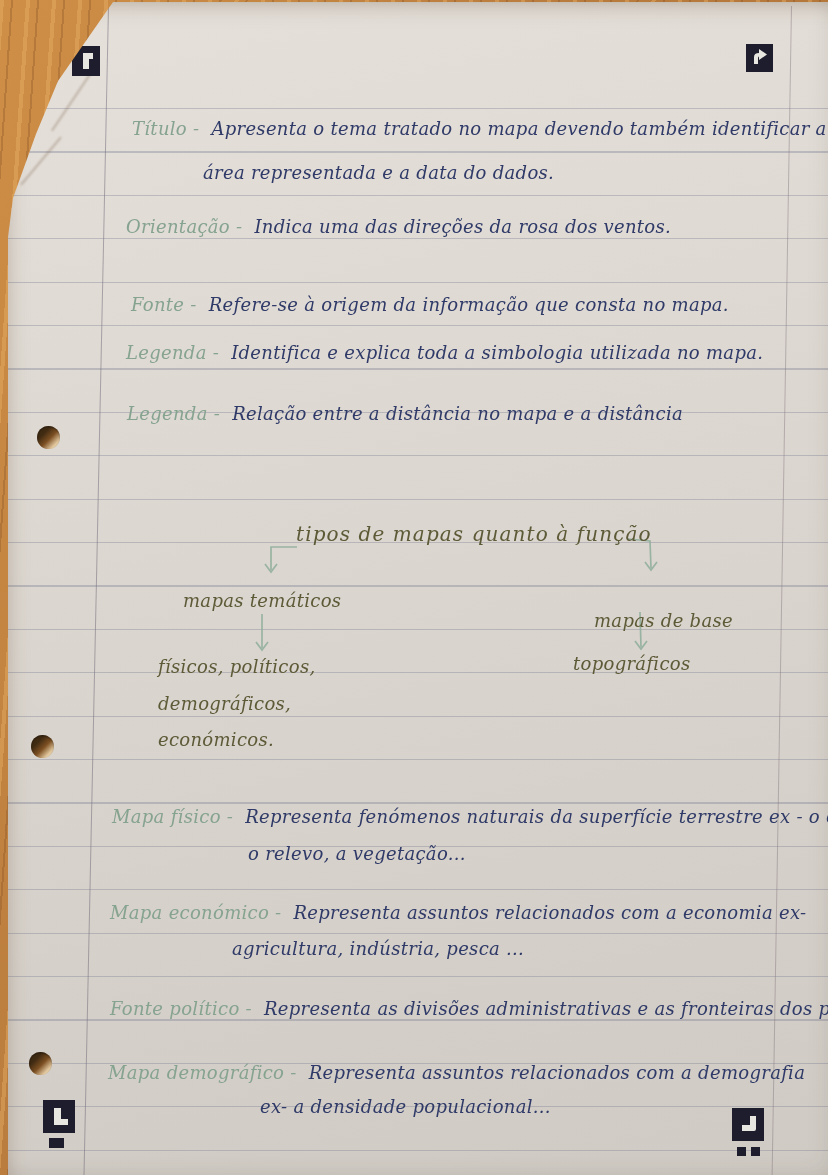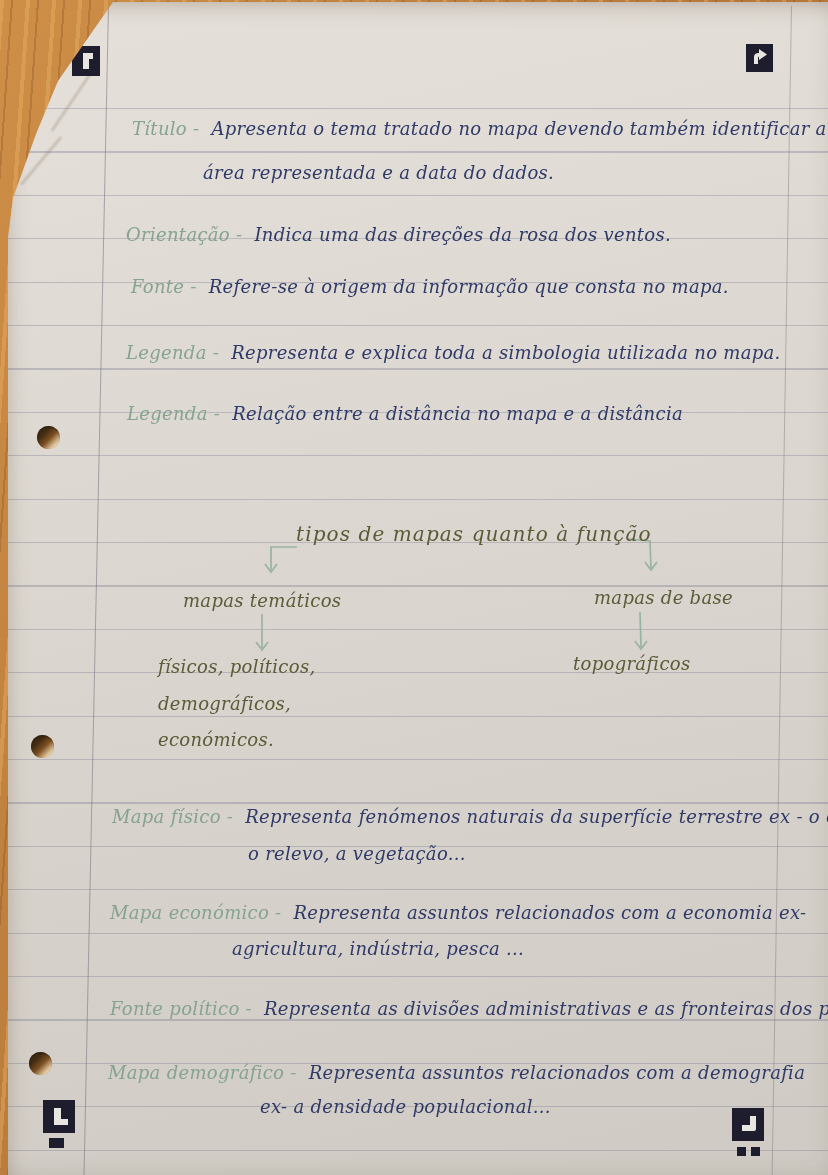--- a/index.html
+++ b/index.html
@@ -107,30 +107,30 @@
     <div class="mini-block" style="left:737px;top:1145px;width:9px;height:9px;"></div>
     <div class="mini-block" style="left:751px;top:1145px;width:9px;height:9px;"></div>
 
     <div class="hw" style="left:132px;top:116px;">
       <span class="green head">Título -</span><span class="blue">Apresenta o tema tratado no mapa devendo também identificar a</span>
     </div>
     <div class="hw" style="left:203px;top:160px;">
       <span class="blue">área representada e a data do dados.</span>
     </div>
 
-    <div class="hw" style="left:126px;top:214px;margin-top:8px;">
+    <div class="hw" style="left:126px;top:214px;">
       <span class="green head">Orientação -</span><span class="blue">Indica uma das direções da rosa dos ventos.</span>
     </div>
 
-    <div class="hw" style="left:131px;top:274px;">
+    <div class="hw" style="left:131px;top:292px;">
       <span class="green head">Fonte -</span><span class="blue">Refere-se à origem da informação que consta no mapa.</span>
     </div>
 
     <div class="hw" style="left:126px;top:340px;">
-      <span class="green head">Legenda -</span><span class="blue">Representa e explica toda a simbologia utilizada no mapa.</span>
+      <span class="green head">Legenda -</span><span class="blue">Identifica e explica toda a simbologia utilizada no mapa.</span>
     </div>
 
     <div class="hw" style="left:127px;top:401px;">
       <span class="green head">Legenda -</span><span class="blue">Relação entre a distância no mapa e a distância</span>
     </div>
 
     <svg class="connectors" width="828" height="1175" viewBox="0 0 828 1175">
       <g stroke="#8fae9b" stroke-width="1.7" fill="none" opacity="0.85">
         <polyline points="297,545 271,545 271,568"></polyline>
         <polyline points="265,562 271,570 277,562"></polyline>
@@ -139,21 +139,21 @@
         <polyline points="262,612 262,646"></polyline>
         <polyline points="256,640 262,648 268,640"></polyline>
         <polyline points="640,610 641,645"></polyline>
         <polyline points="635,639 641,647 647,639"></polyline>
       </g>
     </svg>
 
     <div class="hw olive diagram-title" style="left:296px;top:520px;">tipos de mapas quanto à função</div>
 
     <div class="hw olive" style="left:183px;top:588px;">mapas temáticos</div>
-    <div class="hw olive" style="left:594px;top:585px;">mapas de base</div>
+    <div class="hw olive" style="left:594px;top:608px;">mapas de base</div>
 
     <div class="hw olive" style="left:158px;top:654px;">físicos, políticos,</div>
     <div class="hw olive" style="left:158px;top:691px;font-style:italic;">demográficos,</div>
     <div class="hw olive" style="left:158px;top:727px;">económicos.</div>
     <div class="hw olive" style="left:573px;top:651px;">topográficos</div>
 
     <div class="hw" style="left:112px;top:804px;">
       <span class="green head">Mapa físico -</span><span class="blue">Representa fenómenos naturais da superfície terrestre ex - o clima,</span>
     </div>
     <div class="hw" style="left:248px;top:841px;">

